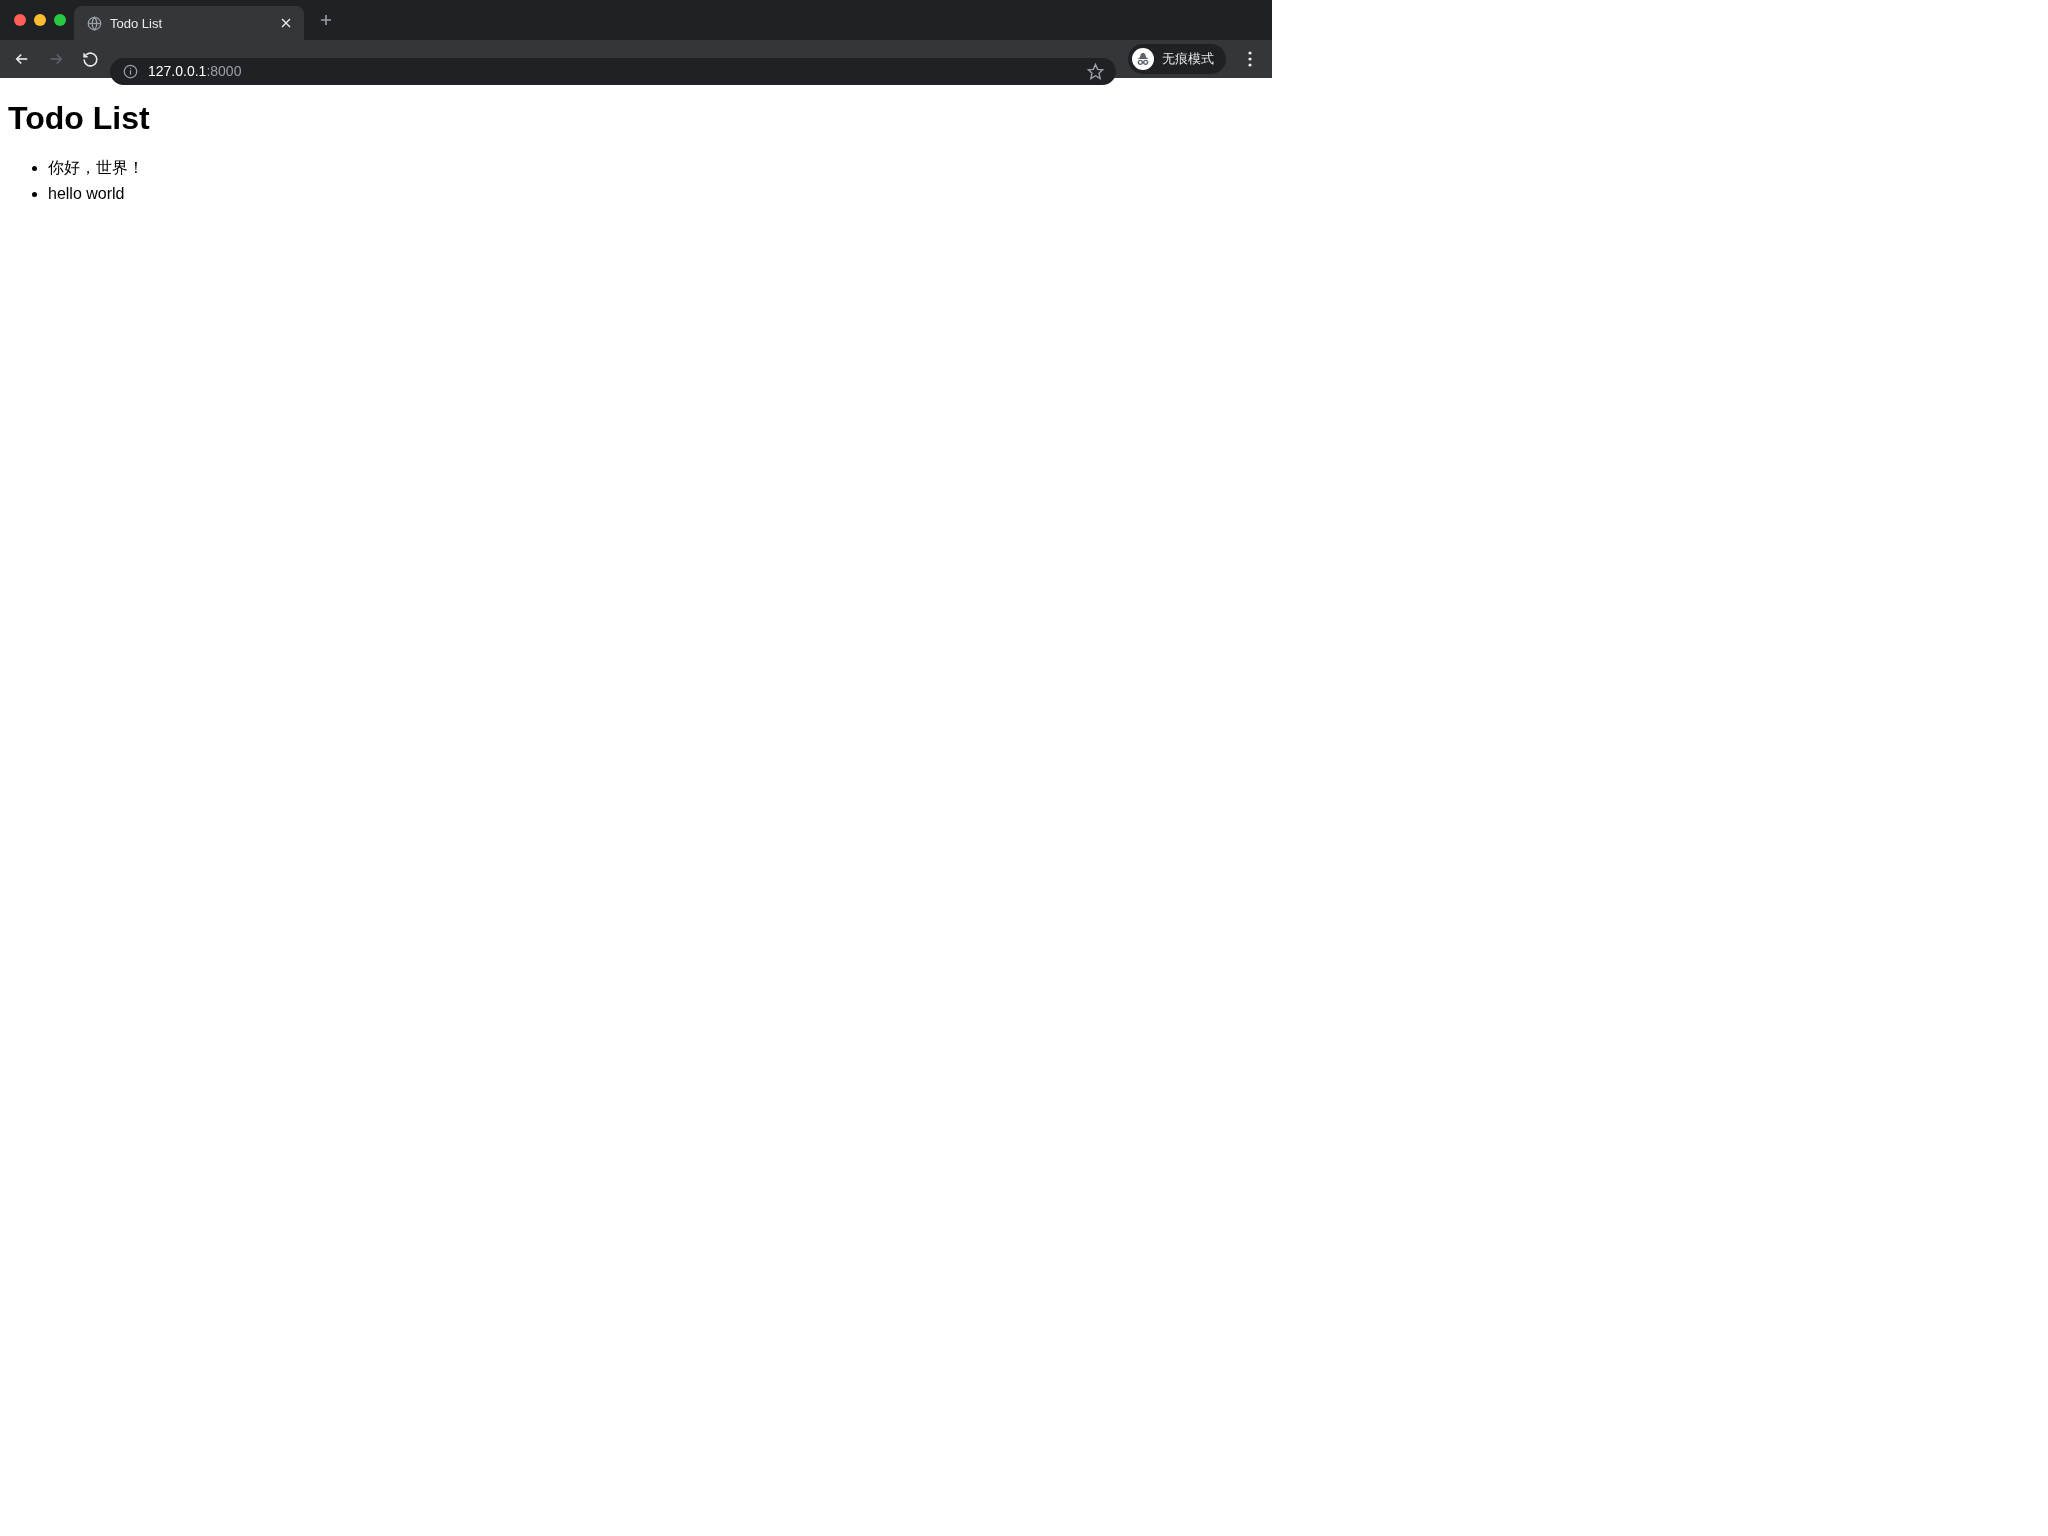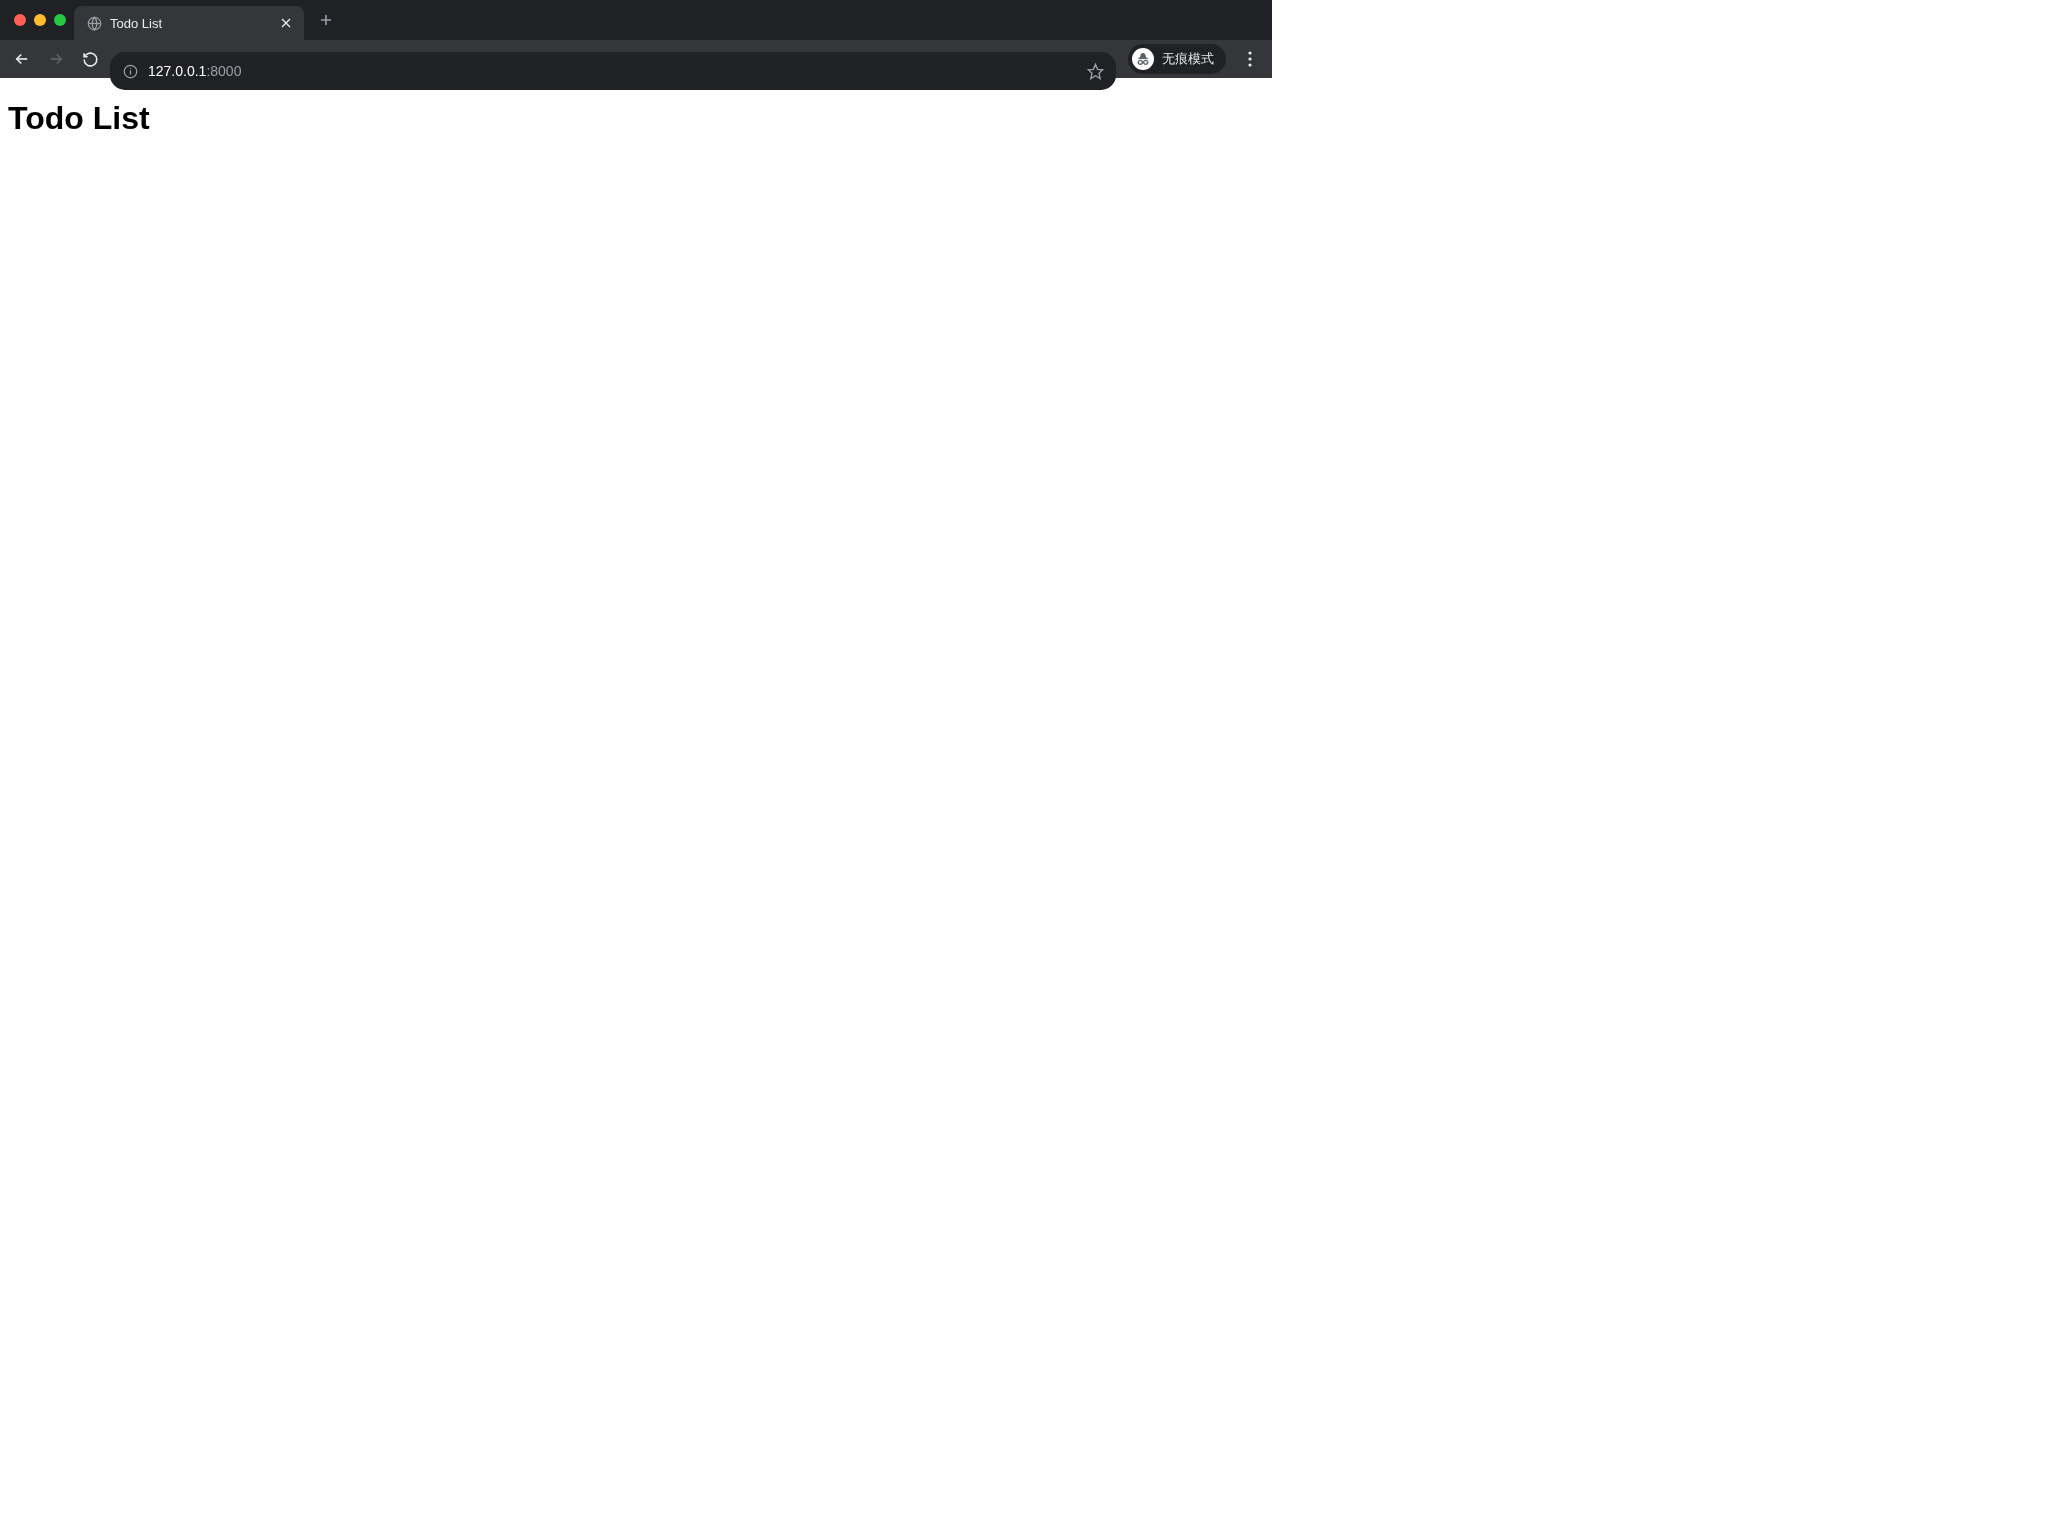--- a/index.html
+++ b/index.html
@@ -100,21 +100,21 @@
       display: flex;
       align-items: center;
       justify-content: center;
       color: #e8eaed;
     }
     .nav-btn.disabled {
       color: #5f6368;
     }
     .omnibox {
       flex: 1;
-      height: 38px;
+      height: 27px;
       background: #202124;
       border-radius: 15px;
       display: flex;
       align-items: center;
       padding: 0 12px;
       gap: 10px;
       color: #e8eaed;
       font-size: 14px;
       margin-top: 24px;
     }
@@ -279,13 +279,17 @@
         <circle cx="2" cy="2" r="1.6"></circle>
         <circle cx="2" cy="8" r="1.6"></circle>
         <circle cx="2" cy="14" r="1.6"></circle>
       </svg>
     </div>
   </div>
 </div>
 
 <div class="page">
   <h1>Todo List</h1>
+  <ul>
+    <li>你好，世界！</li>
+    <li>hello world</li>
+  </ul>
 </div>
 
 </body></html>

